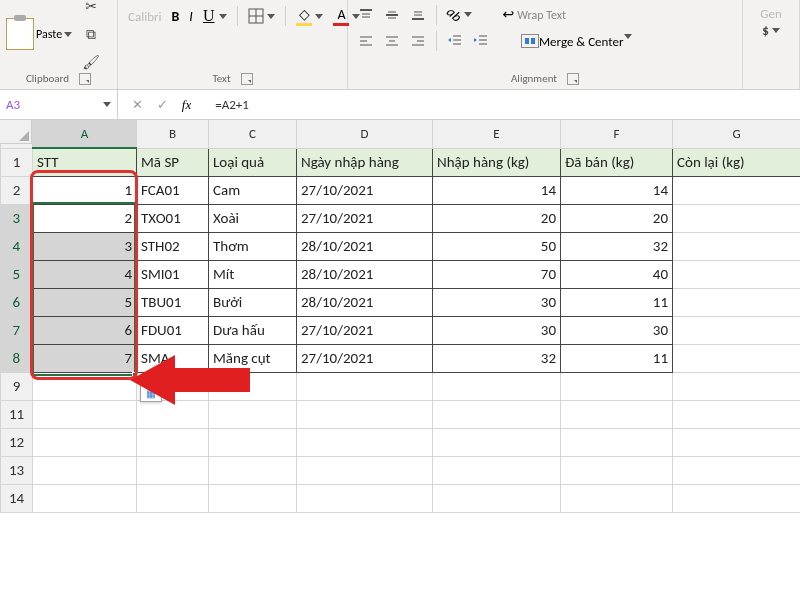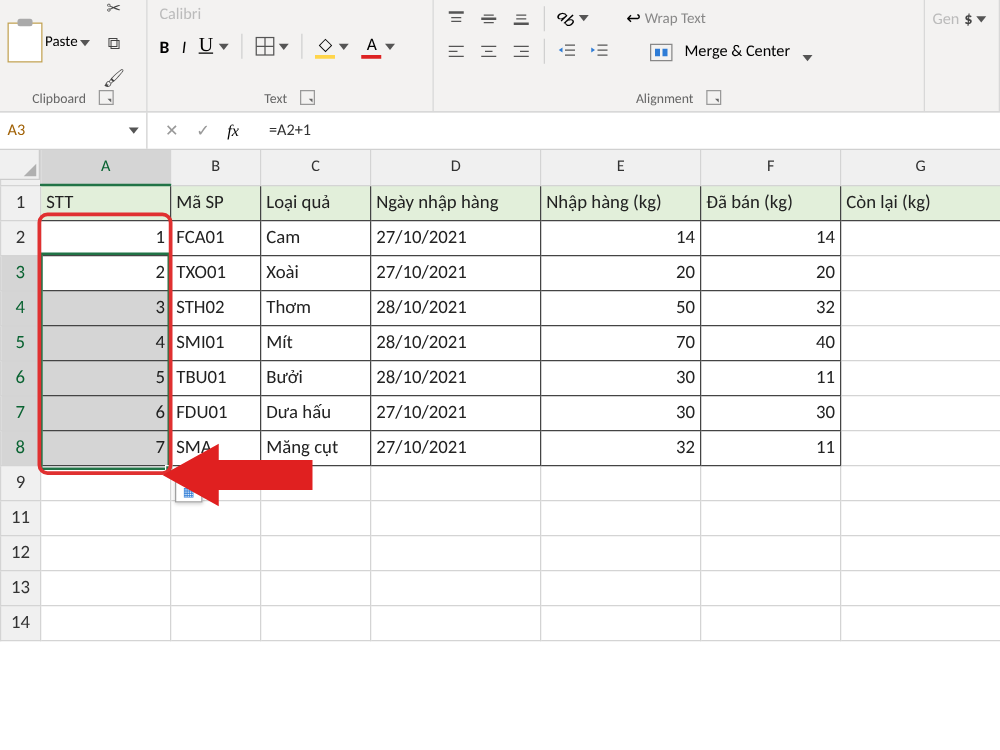--- a/index.html
+++ b/index.html
@@ -27,21 +27,21 @@
     border-right: 1px solid #d8d8d8;
     position: relative;
   }
   .ribbon-group-label {
     font-size: 11px;
     color: #666;
     text-align: center;
     padding: 2px 0 4px 0;
     display: flex;
     justify-content: center;
-    align-items: flex-start;
+    align-items: center;
     gap: 10px;
   }
   .tiny-launcher {
     width: 12px; height: 12px;
     border: 1px solid #999;
     position: relative;
   }
   .tiny-launcher::after {
     content:""; position:absolute; right:1px; bottom:1px;
     border-left:3px solid transparent;
@@ -52,48 +52,48 @@
   .align-group { width: 395px; }
   .group-top { display:flex; align-items:center; gap:6px; height:60px; }
   .paste-btn { display:flex; flex-direction:row; align-items:center; gap:2px; cursor:pointer; }
   .paste-icon { width:28px; height:32px; background:#fff; border:1px solid #c0a050; position:relative; }
   .paste-icon::before { content:""; position:absolute; top:-4px; left:7px; width:12px; height:6px; background:#aaa; border-radius:2px; }
   .paste-text { font-size:12px; }
   .dd-caret { width:0;height:0;border-left:4px solid transparent;border-right:4px solid transparent;border-top:5px solid #555; }
   .small-icon { width:18px;height:18px; display:inline-flex; align-items:center; justify-content:center; color:#444; }
   .small-btn { padding:2px 4px; display:inline-flex; align-items:center; gap:3px; cursor:pointer; }
   .font-row1, .font-row2 { display:flex; align-items:center; gap:2px; }
-  .font-rows { display:flex; flex-direction:column; gap:6px; }
+  .font-rows { display:flex; flex-direction:row; gap:6px; }
   .underline-a { font-family: 'Times New Roman', serif; font-size:16px; }
   .color-underline { display:inline-block; width:16px; border-bottom:3px solid; text-align:center; font-size:14px; }
   .sep { width:1px; height:20px; background:#d0d0d0; margin:0 4px; }
   .align-rows { display:flex; flex-direction:column; gap:6px; }
   .align-row1, .align-row2 { display:flex; align-items:center; gap:2px; }
-  .merge-btn { display:flex; align-items:flex-end; gap:10px; padding:2px 6px; cursor:pointer; font-size:13px; }
+  .merge-btn { display:flex; align-items:flex-start; gap:0; padding:2px 6px; cursor:pointer; font-size:13px; }
   .merge-icon { width:18px;height:14px;border:1px solid #888; position:relative; }
   .merge-icon::before { content:""; position:absolute; left:3px; top:3px; width:4px;height:6px; background:#2e7cd6; }
   .merge-icon::after { content:""; position:absolute; right:3px; top:3px; width:4px;height:6px; background:#2e7cd6; }
-  .number-right { display:flex; flex-direction:row; align-items:center; padding-top:2px; font-size:13px; color:#444; }
+  .number-right { display:flex; flex-direction:column; align-items:center; padding-top:2px; font-size:13px; color:#444; }
   .dollar { font-weight:bold; }
   
   .formula-bar {
     display:flex;
     align-items:center;
     height:30px;
     border-bottom:1px solid #d0d0d0;
     font-size:13px;
   }
   .name-box {
     width:118px; height:100%;
     display:flex; align-items:center;
     border-right:1px solid #d0d0d0;
     padding:0 6px;
     justify-content:space-between;
   }
-  .name-box-text { color:#a16207; }
+  .name-box-text { color:#8b5cf6; }
   .fb-controls { display:flex; align-items:center; gap:14px; padding:0 14px; color:#999; }
   .fx-label { font-style:italic; font-family:serif; color:#000000; }
   .formula-input { flex:1; padding:0 10px; color:#333; }
   
   .grid-wrap { position:relative; }
   .corner {
     position:absolute; left:0; top:0; width:32px; height:24px;
     background:#f0f0f0;
     border-right:1px solid #ccc;
     border-bottom:1px solid #ccc;

